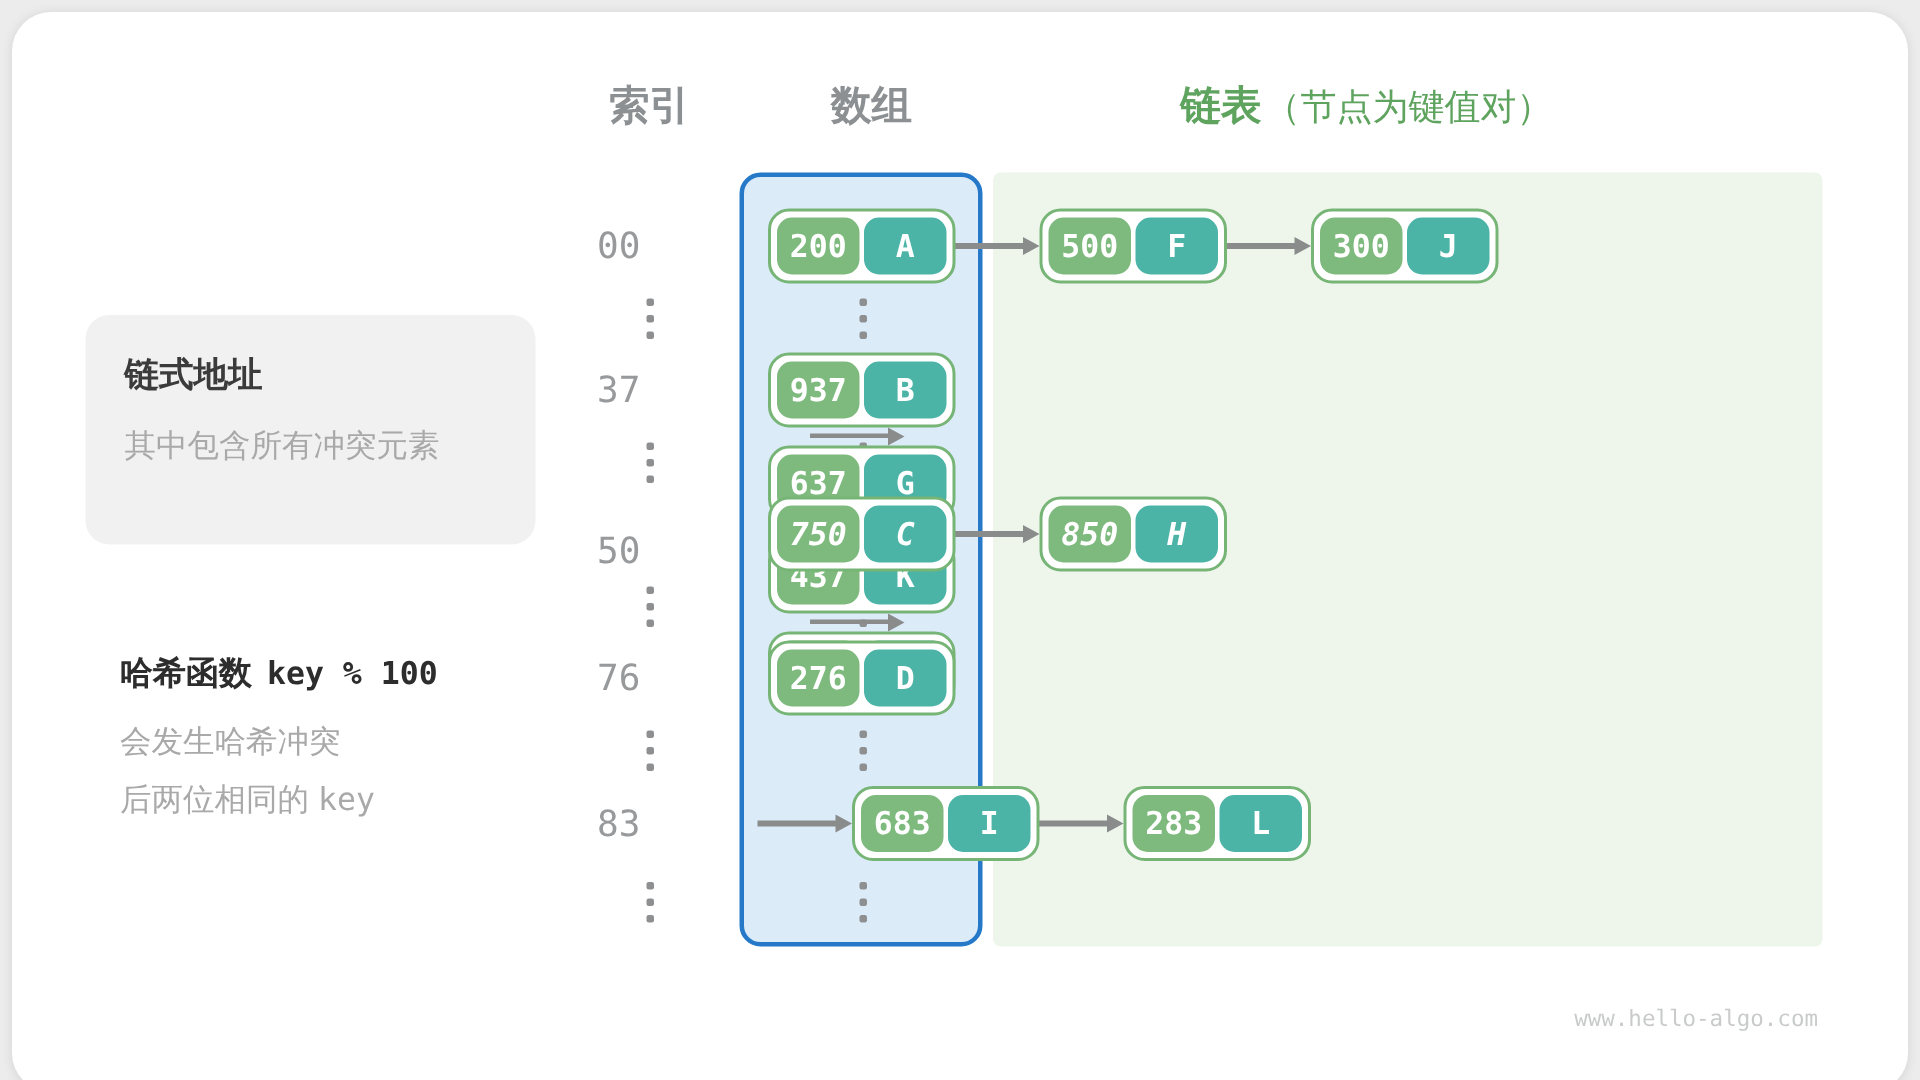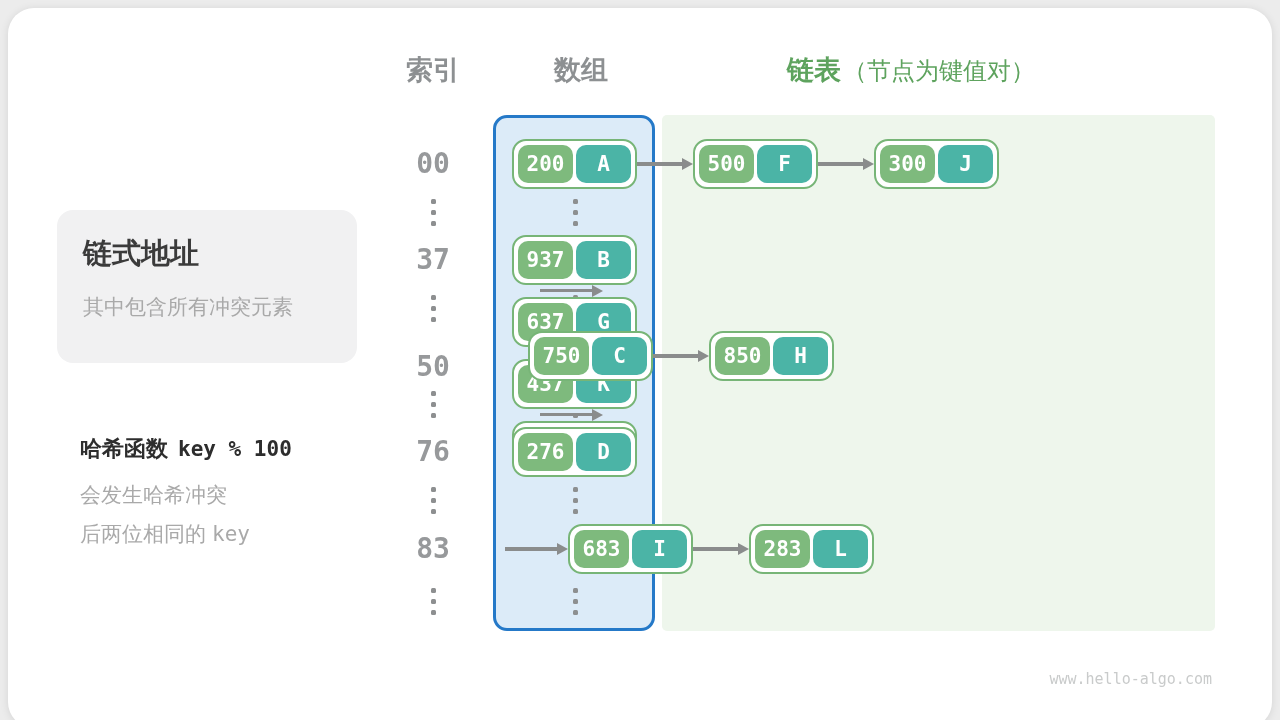--- a/index.html
+++ b/index.html
@@ -48,32 +48,32 @@
   }
   .list-panel{
     left:654px; top:107px; width:553px; height:516px;
     background:var(--c-list-bg); border-radius:5px;
   }
   
   .info-box{
     left:49px; top:202px; width:300px; height:153px;
     background:#f1f1f2; border-radius:16px; padding:24px 0 0 26px;
   }
-  .info-title{font-size:29px; font-weight:bold; color:#3b3b3b; margin-bottom:14px;}
+  .info-title{font-size:23px; font-weight:bold; color:#3b3b3b; margin-bottom:14px;}
   .info-line{font-size:21px; color:var(--c-muted); line-height:38px;}
   
   .hash-title{left:72px; top:426px; font-size:22px; font-weight:bold; color:#2d2d2d; white-space:nowrap;}
   .hash-title .code{font-family:"DejaVu Sans Mono", monospace; font-size:21px; margin-left:10px;}
   .hash-body{left:72px; top:467px; font-size:21px; color:var(--c-muted); line-height:39px; white-space:nowrap;}
   .hash-body .code{font-family:"DejaVu Sans Mono", monospace; margin-left:6px;}
   
   .index-label{
-    width:70px; text-align:center;
+    width:70px; text-align:left;
     font-family:"DejaVu Sans Mono", monospace;
-    font-size:28px; font-weight:700; color:var(--c-gray-index); line-height:30px;
+    font-size:24px; font-weight:400; color:var(--c-gray-index); line-height:30px;
   }
   
   .dots{display:flex; flex-direction:column; gap:6px; width:6px; align-items:center;}
   .dots i{display:block; width:5px; height:5px; border-radius:1.5px; background:var(--c-dots);}
   
   .node-row{display:flex; align-items:center;}
   .node{
     display:flex; gap:3px; background:#ffffff;
     border:2.5px solid var(--c-node-border);
     border-radius:14px; padding:4px; z-index:2; position:relative;justify-content:space-between;
@@ -180,21 +180,21 @@
         <i></i>
         <i></i>
         <i></i>
       </div>
       <div class="abs dots" style="left: 564px; top: 287px;">
         <i></i>
         <i></i>
         <i></i>
       </div>
       <div class="abs index-label" style="left: 390px; top: 344px;">50</div>
-      <div class="abs node-row" style="left: 520px; top: 322.5px; height: 51px;">
+      <div class="abs node-row" style="left: 504px; top: 322.5px; height: 51px; font-style: italic;">
         <div class="node">
           <div class="cell key">750</div>
           <div class="cell val">C</div>
         </div>
         <div class="arrow">
           <i class="shaft"></i>
           <i class="head"></i>
         </div>
         <div class="node">
           <div class="cell key">850</div>

